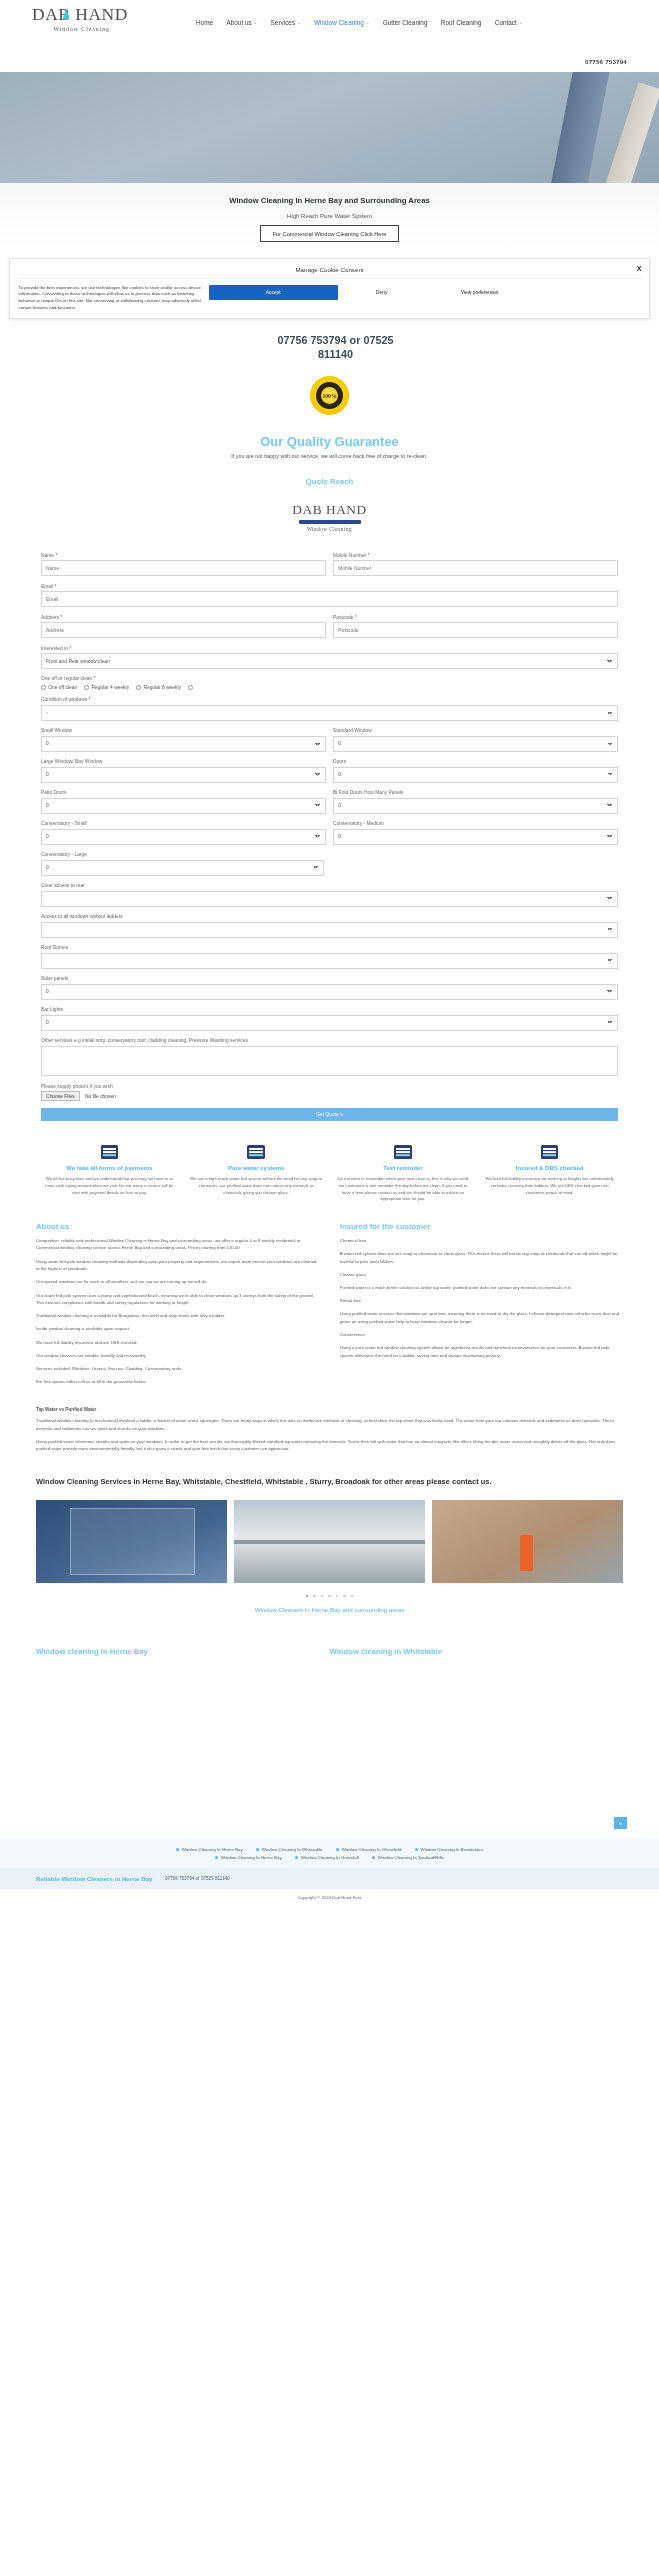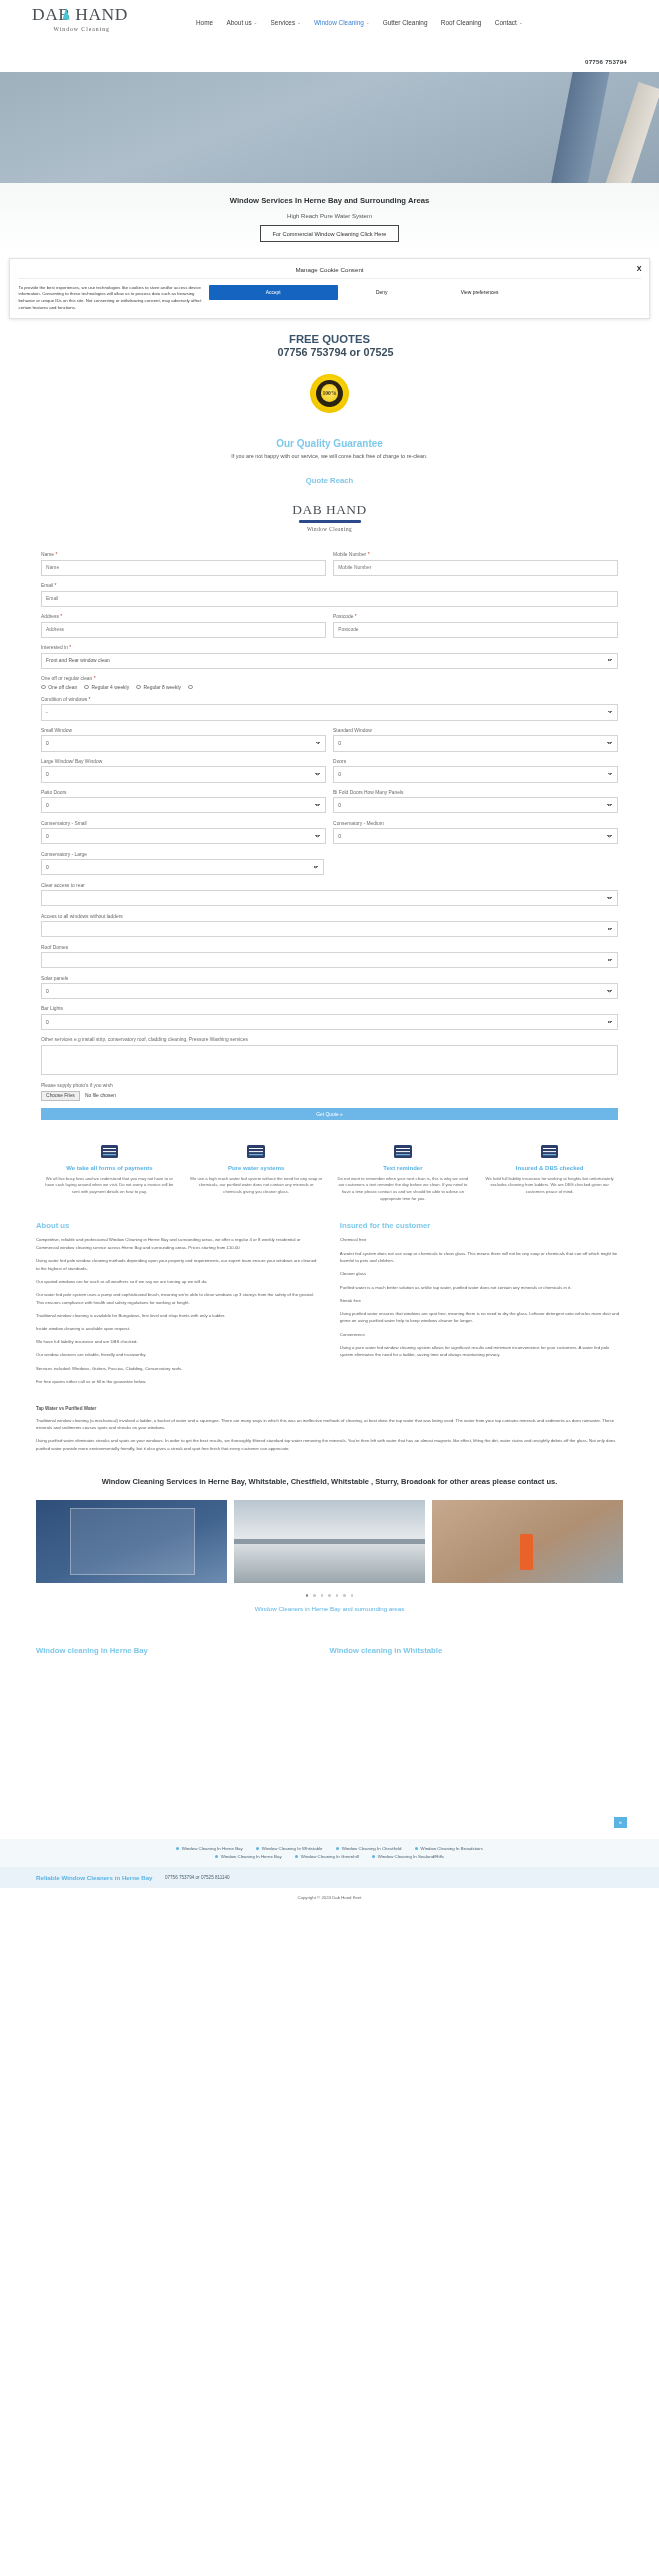--- a/index.html
+++ b/index.html
@@ -51,21 +51,21 @@
   .quotes .tel { font-size:10.8px; font-weight:bold; color:#3a4d5c; line-height:1.25; margin-top:1px;margin-left:12px;}
 
   
   .guarantee { text-align:center; padding:11.3px 0 9.3px;}
   .badge { width:39px; height:39px; margin:0 auto; border-radius:50%;
     background:radial-gradient(circle at 50% 45%, #ffe77a 0%, #f7d000 48%, #e8b800 100%);
     position:relative; display:flex; align-items:center; justify-content:center;}
   .badge-inner { width:27px; height:27px; border-radius:50%; background:#2c2412; display:flex; align-items:center; justify-content:center;}
   .badge-core { width:17.5px; height:17.5px; border-radius:50%; background:radial-gradient(circle,#ffe77a,#f3c800); display:flex;align-items:center;justify-content:center;
     font-family:"Liberation Serif",serif; font-size:5.7px; font-weight:bold; color:#4a3a06;}
-  .g-title { margin-top:25px; font-size:10px; color:#7ec8ea; font-weight:bold;}
+  .g-title { margin-top:19px; font-size:13px; color:#7ec8ea; font-weight:bold;}
   .g-sub { margin-top:4.1px; font-size:5.4px; color:#555;}
 
   
   .qf-title { text-align:center; font-size:7.7px; color:#7ec8ea; font-weight:bold; padding:8.2px 0 0;}
   .form-logo { text-align:center; padding:16.5px 0 20.6px;}
   .form-logo .fl-main { font-family:"Liberation Serif",serif; font-size:13.4px; color:#4a4f55; letter-spacing:0.5px;}
   .form-logo .fl-bar { width:62px; height:3.6px; background:#2b4a8b; margin:2.1px auto 0; border-radius:1px;}
   .form-logo .fl-sub { font-family:"Liberation Serif",serif; font-size:5.2px; color:#555; letter-spacing:0.5px; margin-top:2.1px;}
 
   .form { padding:0 41px 15.5px; }
@@ -101,21 +101,21 @@
   .two-col { display:flex; gap:20.6px; padding:3.1px 36px 12.4px;}
   .two-col h3 { font-size:7.7px; color:#7ec8ea; font-weight:bold; margin-bottom:6.2px;}
   .two-col p { font-size:4.3px; color:#5a5a5a; line-height:1.75; margin-bottom:5.7px;}
 
   .longtext { padding:3.1px 36px 9.3px;}
   .longtext h4 { font-size:4.6px; color:#555; margin-bottom:5.2px; font-weight:bold;}
   .longtext p { font-size:4.3px; color:#5a5a5a; line-height:1.75; margin-bottom:5.7px;}
 
   
   .areas { padding:8.2px 36px 5.2px;}
-  .areas h3 { font-size:7.5px; color:#2f3337; font-weight:bold; line-height:1.55;text-align:center;}
+  .areas h3 { font-size:7.5px; color:#2f3337; font-weight:bold; line-height:1.55;}
   .gallery { display:flex; gap:7.2px; padding:7.2px 36px 4.1px;}
   .shot { flex:1; height:83px; position:relative; overflow:hidden;}
   .shot.a { background:linear-gradient(160deg,#2f4f7a,#41648f 55%,#6d8cb0); }
   .shot.a:after{content:"";position:absolute;left:18%;top:10%;width:64%;height:78%;background:rgba(255,255,255,.13);border:1.5px solid rgba(255,255,255,.35);}
   .shot.b { background:linear-gradient(180deg,#b9c6d0,#e4e8ea 45%,#9aa6ad);}
   .shot.b:after{content:"";position:absolute;left:0;top:48%;width:100%;height:4.1px;background:#8d9aa3;}
   .shot.c { background:linear-gradient(150deg,#c2a58b,#a88straddle 0,#b99878 60%,#8d9aa3);}
   .shot.c { background:linear-gradient(150deg,#c6a98e 0%,#b08f72 55%,#97a4ac 100%); }
   .shot.c:after{content:"";position:absolute;left:46%;top:42%;width:13.4px;height:36px;background:#e8622a;border-radius:1.5px;}
   .dots { text-align:center; padding:4.1px 0 2.1px;}
@@ -180,41 +180,41 @@
       <span class="caret">⌄</span>
     </div>
   </nav>
 
   <div class="header-phone">07756 753794</div>
 </div>
 
 <div class="hero"></div>
 
 <div class="intro">
-  <h1>Window Services In Herne Bay and Surrounding Areas</h1>
+  <h1>Window Cleaning In Herne Bay and Surrounding Areas</h1>
   <div class="sub">High Reach Pure Water System</div>
   <button class="btn-outline">For Commercial Window Cleaning Click Here</button>
 </div>
 
 <div class="cookie">
   <div class="cookie-close">X</div>
   <div class="cookie-title">Manage Cookie Consent</div>
   <div class="cookie-body">
     <div class="cookie-text">To provide the best experiences, we use technologies like cookies to store and/or access device information. Consenting to these technologies will allow us to process data such as browsing behavior or unique IDs on this site. Not consenting or withdrawing consent, may adversely affect certain features and functions.</div>
     <div class="cookie-actions">
       <div class="ck-btn ck-accept">Accept</div>
       <div class="ck-btn ck-deny">Deny</div>
       <div class="ck-btn ck-prefs">View preferences</div>
     </div>
   </div>
 </div>
 
 <div class="quotes">
-  <h2>FREE QUOTES</h2>
   <div class="tel">07756 753794 or 07525</div>
+  <div class="tel">811140</div>
 </div>
 
 <div class="guarantee">
   <div class="badge">
     <div class="badge-inner">
       <div class="badge-core">100%</div>
     </div>
   </div>
   <div class="g-title">Our Quality Guarantee</div>
   <div class="g-sub">If you are not happy with our service, we will come back free of charge to re-clean.</div>

